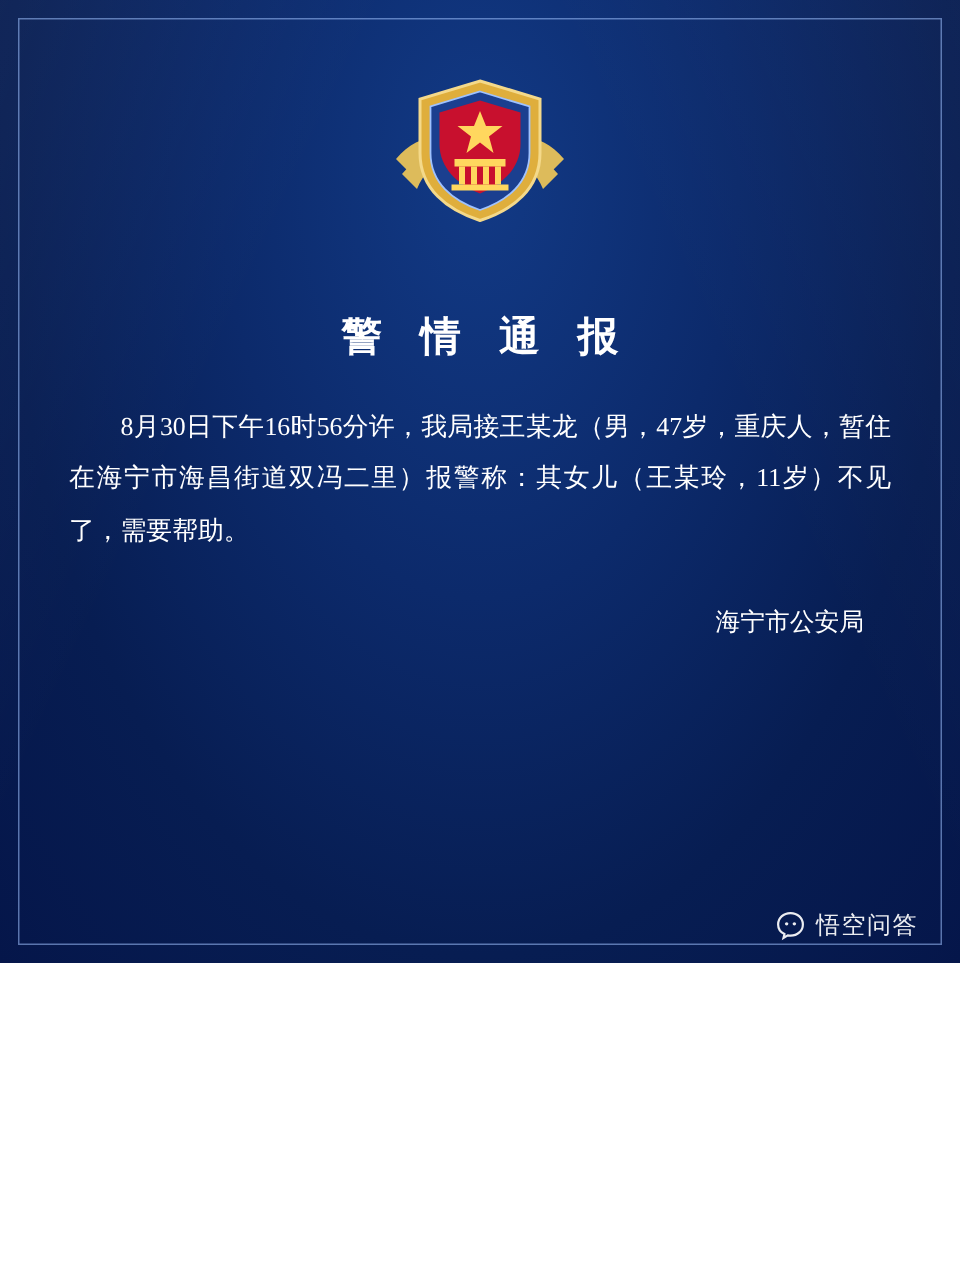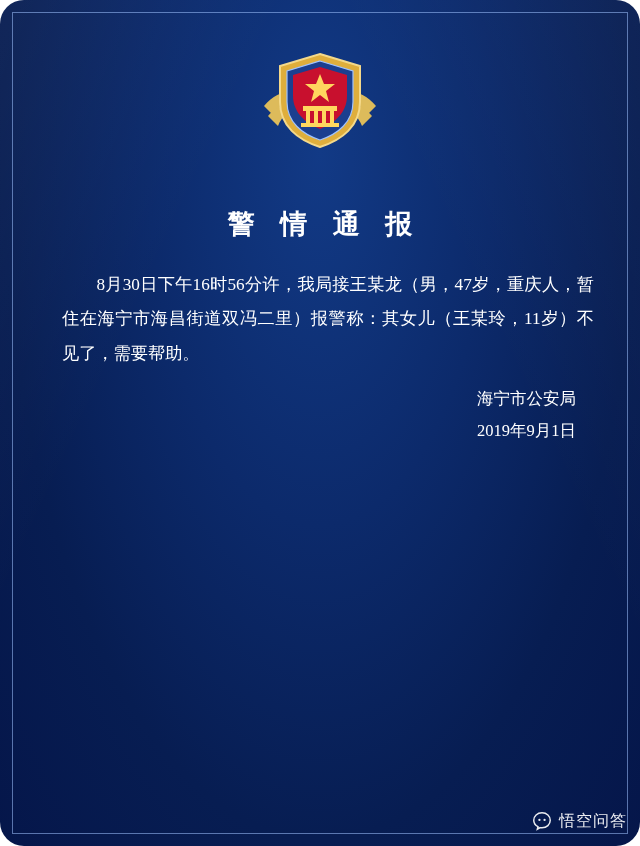--- a/index.html
+++ b/index.html
@@ -8,26 +8,25 @@
     background: #ffffff;
   }
   body {
     width: 640px;
     height: 846px;
     font-family: "Liberation Serif", "DejaVu Serif", serif;
   }
   .poster {
     position: relative;
     width: 640px;
-    height: 846px;
+    height: 642px;
     box-sizing: border-box;
     background:
       radial-gradient(ellipse at 50% 18%, #123a86 0%, #0c2a6b 38%, #071d52 70%, #05164a 100%);
     overflow: hidden;
-    border-radius: 24px;
   }
   
   .poster::before {
     content: "";
     position: absolute;
     inset: 0;
     background:
       linear-gradient(115deg, rgba(255,255,255,0.045) 0%, rgba(255,255,255,0) 28%),
       linear-gradient(245deg, rgba(255,255,255,0.035) 0%, rgba(255,255,255,0) 30%);
     pointer-events: none;
@@ -77,38 +76,38 @@
 
   
   .body-text {
     color: #ffffff;
     font-size: 17.2px;
     line-height: 2.0;
     text-align: justify;
     text-justify: inter-ideograph;
   }
   .body-text p {
-    margin: 0 0 12px 16px;
+    margin: 0 0 12px 0;
     text-indent: 2em;
   }
 
   
   .signature {
-    margin-top: 12px;
+    margin-top: 28px;
     color: #ffffff;
     font-size: 16.5px;
     line-height: 1.9;
     text-align: right;
     padding-right: 18px;
   }
 
   
   .watermark {
     position: absolute;
-    right: 13px;
+    right: 28px;
     bottom: 14px;
     z-index: 5;
     display: flex;
     align-items: flex-end;
     gap: 6px;
     color: #ffffff;
     opacity: 0.92;
   }
   .watermark .wm-text {
     font-size: 16px;
@@ -158,21 +157,20 @@
     </div>
 
     <div class="title">警 情 通 报</div>
 
     <div class="body-text">
       <p>8月30日下午16时56分许，我局接王某龙（男，47岁，重庆人，暂住在海宁市海昌街道双冯二里）报警称：其女儿（王某玲，11岁）不见了，需要帮助。</p>
     </div>
 
     <div class="signature">
       <div>海宁市公安局</div>
-      <div>2019年9月1日</div>
     </div>
 
   </div>
 
   <div class="watermark">
     <span class="wm-logo">
       <svg viewBox="0 0 24 24" width="22" height="22" aria-hidden="true">
         <path d="M12 3 C6.8 3 3 6.6 3 11.2 C3 14.2 4.8 16.8 7.6 18.2 L6.9 21 L10 19.2 C10.6 19.3 11.3 19.4 12 19.4 C17.2 19.4 21 15.8 21 11.2 C21 6.6 17.2 3 12 3 Z" fill="none" stroke="#ffffff" stroke-width="1.6"></path>
         <circle cx="9.2" cy="10.8" r="1.25" fill="#ffffff"></circle>
         <circle cx="14.8" cy="10.8" r="1.25" fill="#ffffff"></circle>

